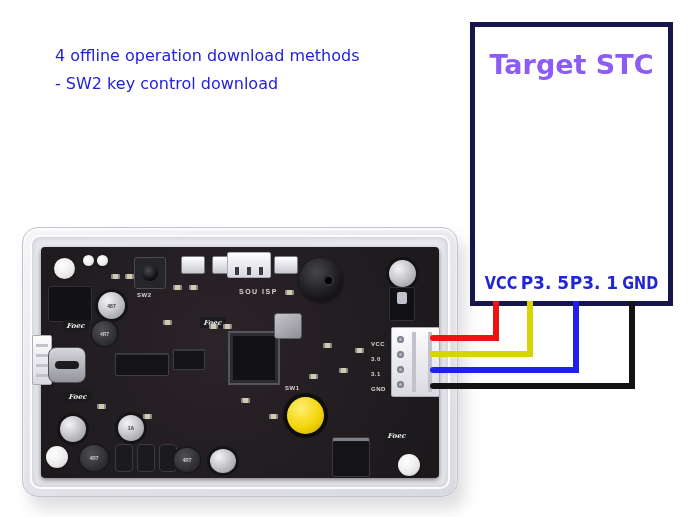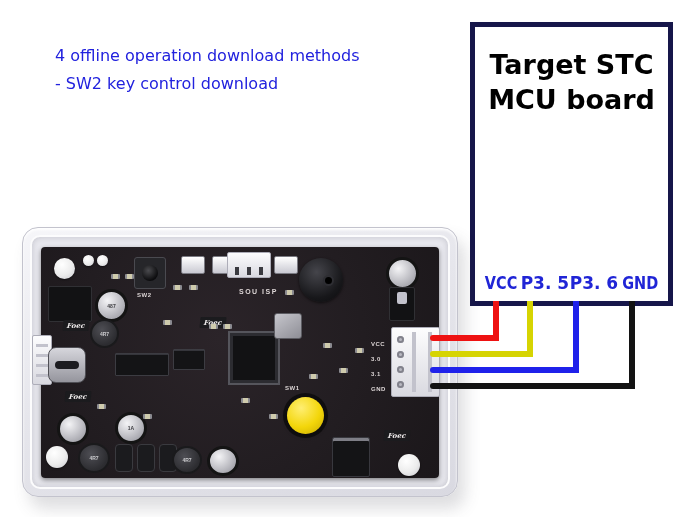--- a/index.html
+++ b/index.html
@@ -91,28 +91,27 @@
 <body>
 
 <div class="canvas">
 
   <div class="notes" style="color: rgb(34, 34, 222);">
     <div class="line">4 offline operation download methods</div>
     <div class="line">- SW2 key control download</div>
   </div>
 
   <div class="target-box" style="border-color: rgb(22, 22, 74);">
-    <div class="target-title" style="color: #000000;">
+    <div class="target-title" style="color: #8b5cf6;">
       <div>Target STC</div>
-      <div>MCU board</div>
     </div>
     <div class="pin-row" style="color: rgb(32, 37, 214);">
       <span class="pin-c">VCC</span>
       <span>P3. 5</span>
-      <span>P3. 6</span>
+      <span>P3. 1</span>
       <span class="pin-c">GND</span>
     </div>
   </div>
 
   <div class="wire" style="left: 430px; top: 335px; width: 69px; height: 6px; border-radius: 3px; background: rgb(238, 18, 18);"></div>
   <div class="wire" style="left: 493px; top: 301px; width: 6px; height: 40px; background: rgb(238, 18, 18);"></div>
 
   <div class="wire" style="left: 430px; top: 351px; width: 103px; height: 6px; border-radius: 3px; background: rgb(214, 212, 2);"></div>
   <div class="wire" style="left: 527px; top: 301px; width: 6px; height: 56px; background: rgb(214, 212, 2);"></div>
 

